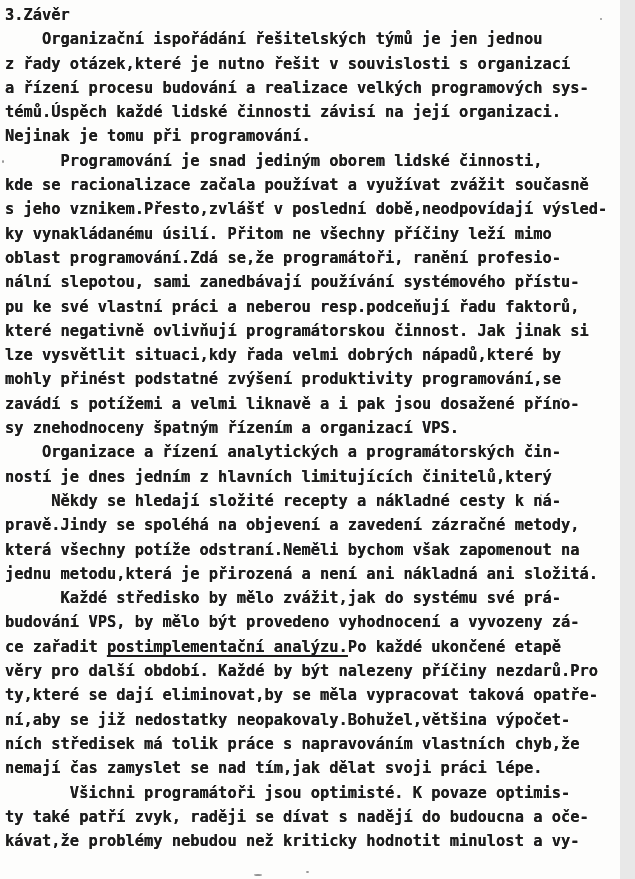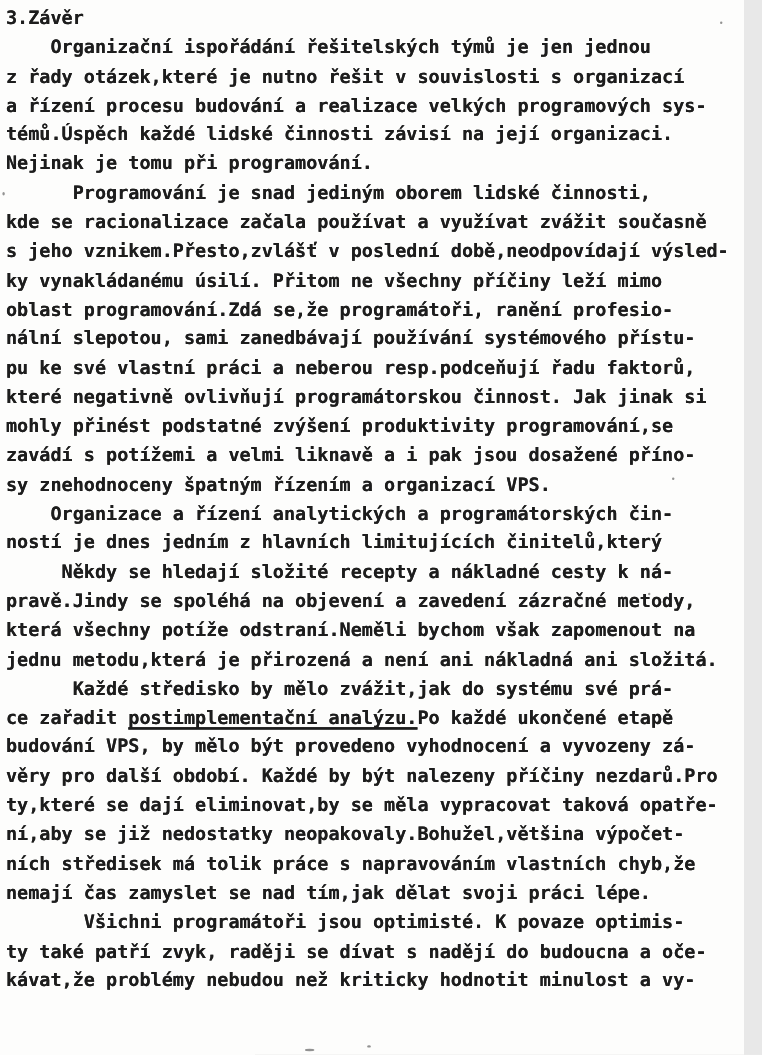--- a/index.html
+++ b/index.html
@@ -56,32 +56,33 @@
       <div class="line">témů.Úspěch každé lidské činnosti závisí na její organizaci.</div>
       <div class="line">Nejinak je tomu při programování.</div>
       <div class="line">      Programování je snad jediným oborem lidské činnosti,</div>
       <div class="line">kde se racionalizace začala používat a využívat zvážit současně</div>
       <div class="line">s jeho vznikem.Přesto,zvlášť v poslední době,neodpovídají výsled-</div>
       <div class="line">ky vynakládanému úsilí. Přitom ne všechny příčiny leží mimo</div>
       <div class="line">oblast programování.Zdá se,že programátoři, ranění profesio-</div>
       <div class="line">nální slepotou, sami zanedbávají používání systémového přístu-</div>
       <div class="line">pu ke své vlastní práci a neberou resp.podceňují řadu faktorů,</div>
       <div class="line">které negativně ovlivňují programátorskou činnost. Jak jinak si</div>
+      <div class="line">lze vysvětlit situaci,kdy řada velmi dobrých nápadů,které by</div>
       <div class="line">mohly přinést podstatné zvýšení produktivity programování,se</div>
       <div class="line">zavádí s potížemi a velmi liknavě a i pak jsou dosažené příno-</div>
       <div class="line">sy znehodnoceny špatným řízením a organizací VPS.</div>
       <div class="line">    Organizace a řízení analytických a programátorských čin-</div>
       <div class="line">ností je dnes jedním z hlavních limitujících činitelů,který</div>
       <div class="line">     Někdy se hledají složité recepty a nákladné cesty k ná-</div>
       <div class="line">pravě.Jindy se spoléhá na objevení a zavedení zázračné metody,</div>
       <div class="line">která všechny potíže odstraní.Neměli bychom však zapomenout na</div>
       <div class="line">jednu metodu,která je přirozená a není ani nákladná ani složitá.</div>
       <div class="line">      Každé středisko by mělo zvážit,jak do systému své prá-</div>
+      <div class="line">budování VPS, by mělo být provedeno vyhodnocení a vyvozeny zá-</div>
       <div class="line"><span>ce zařadit </span><u>postimplementační analýzu.</u><span>Po každé ukončené etapě</span></div>
-      <div class="line">budování VPS, by mělo být provedeno vyhodnocení a vyvozeny zá-</div>
       <div class="line">věry pro další období. Každé by být nalezeny příčiny nezdarů.Pro</div>
       <div class="line">ty,které se dají eliminovat,by se měla vypracovat taková opatře-</div>
       <div class="line">ní,aby se již nedostatky neopakovaly.Bohužel,většina výpočet-</div>
       <div class="line">ních středisek má tolik práce s napravováním vlastních chyb,že</div>
       <div class="line">nemají čas zamyslet se nad tím,jak dělat svoji práci lépe.</div>
       <div class="line">       Všichni programátoři jsou optimisté. K povaze optimis-</div>
       <div class="line">ty také patří zvyk, raději se dívat s nadějí do budoucna a oče-</div>
       <div class="line">kávat,že problémy nebudou než kriticky hodnotit minulost a vy-</div>
     </div>
 <div class="speck" style="left: 622px; top: 210px; width: 3px; height: 5px;"></div>

